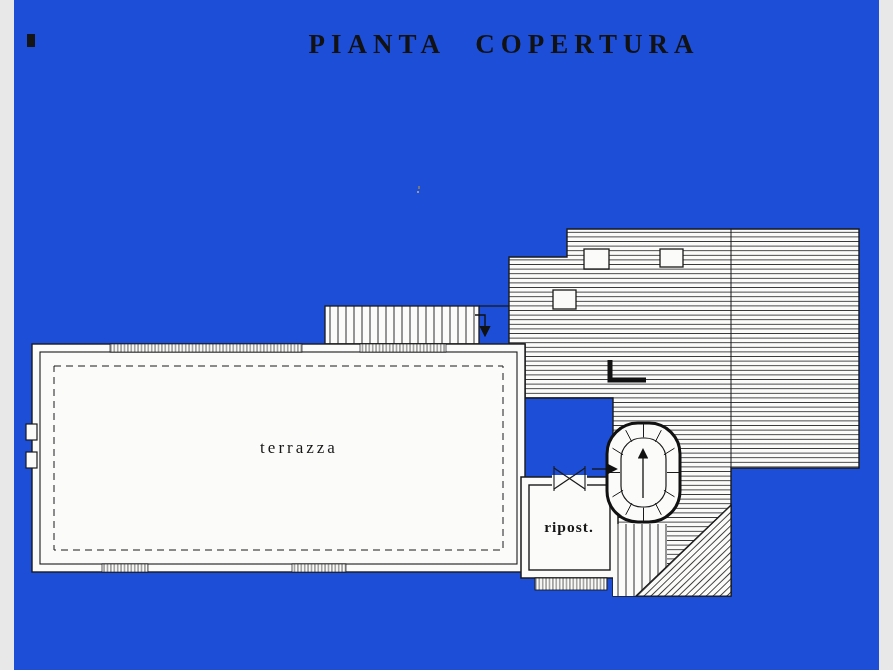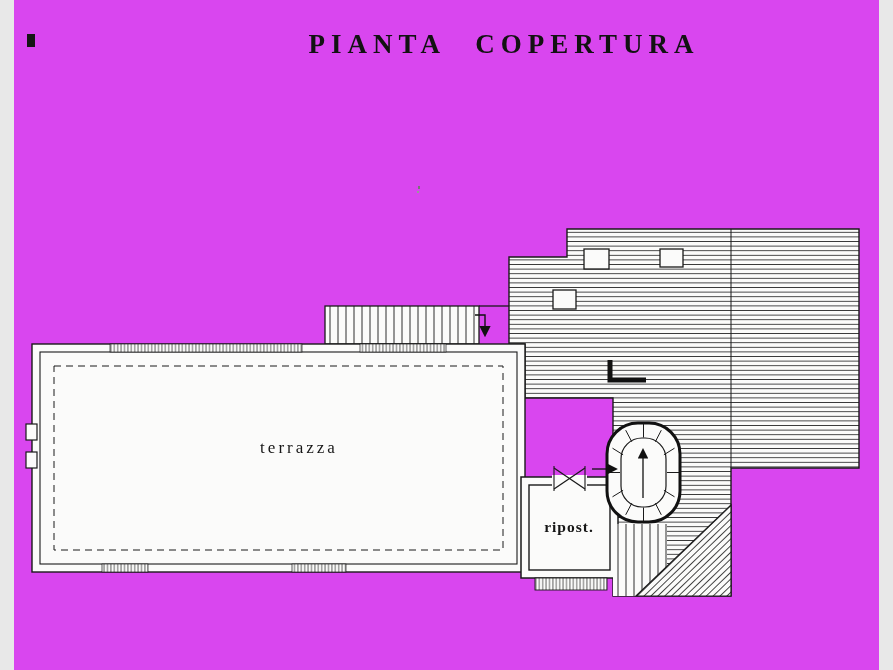--- a/index.html
+++ b/index.html
@@ -1,20 +1,20 @@
 <!DOCTYPE html>
 <html><head>
 <meta charset="utf-8">
 <style>
   html,body{margin:0;padding:0;background:#e8e8e8;}
   .page{
     position:relative;
     width:865px;height:670px;
     margin:0 auto;
-    background:#d946ef;
+    background:#1d4ed8;
     font-family:"Liberation Serif", serif;
     overflow:hidden;
   }
   svg{display:block;}
   .title-text{
     font-family:"Liberation Serif", serif;
     font-size:27px;
     font-weight:600;
     letter-spacing:6px;
     word-spacing:18px;

